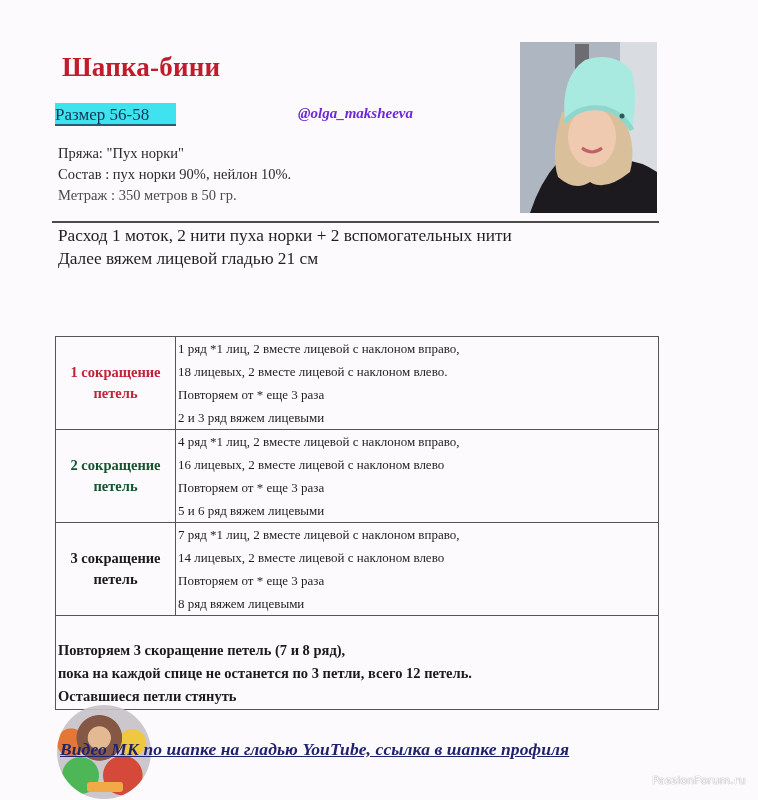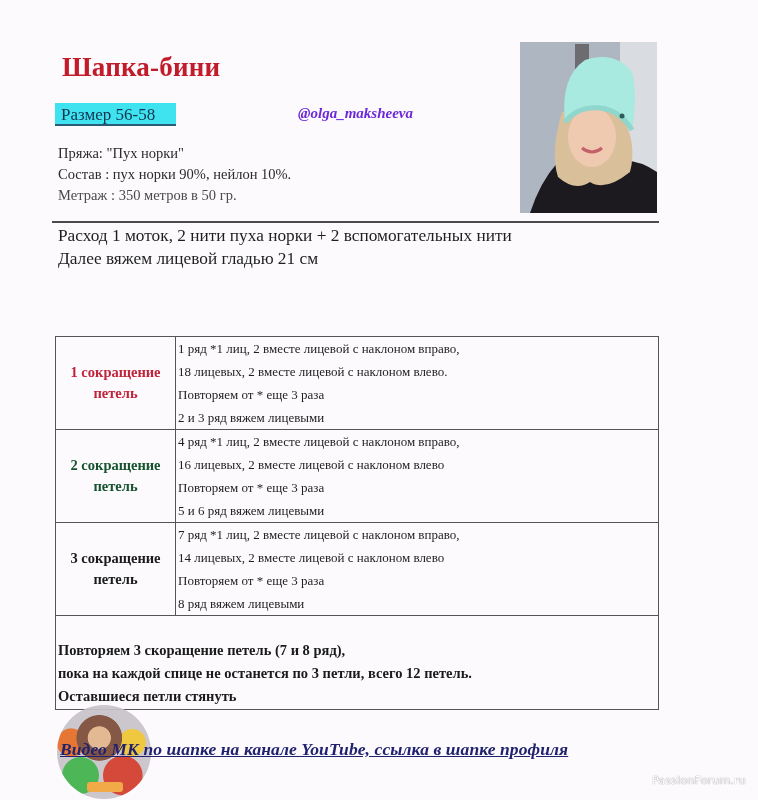--- a/index.html
+++ b/index.html
@@ -12,21 +12,21 @@
   .abs { position: absolute; }
   .title {
     left: 62px; top: 52px;
     font-size: 27px; font-weight: bold; color: #c21b2a; letter-spacing: 0.2px;
     white-space: nowrap;
   }
   .size-badge {
     left: 55px; top: 103px; width: 121px; height: 23px;
     background: #3fe3f0;
     border-bottom: 2px solid #2a5c7a;
-    font-size: 17px; color: #13344f; line-height: 23px; padding-left: 6px;
+    font-size: 17px; color: #13344f; line-height: 23px; 
     box-sizing: border-box; white-space: nowrap;
   }
   .author {
     left: 298px; top: 105px;
     font-size: 15px; font-style: italic; font-weight: bold; color: #6d28d9;
     white-space: nowrap;
   }
   .yarn-info { left: 58px; top: 143px; font-size: 14.5px; line-height: 21px; color: #2b2b2b; }
   .yarn-info div { white-space: nowrap; }
   .yarn-info .muted { color: #4a4a4a; }
@@ -161,15 +161,15 @@
       <div>Оставшиеся петли стянуть</div>
     </td>
   </tr>
 </tbody>
   </table>
 
 <div class="abs avatar">
   <div class="tag"></div>
 </div>
 
-<a class="abs video-link">Видео МК по шапке на канале YouTube, ссылка в шапке профиля</a>
+<a class="abs video-link">Видео МК по шапке на гладью YouTube, ссылка в шапке профиля</a>
 
 <div class="abs watermark">PassionForum.ru</div>
 
 </body></html>

